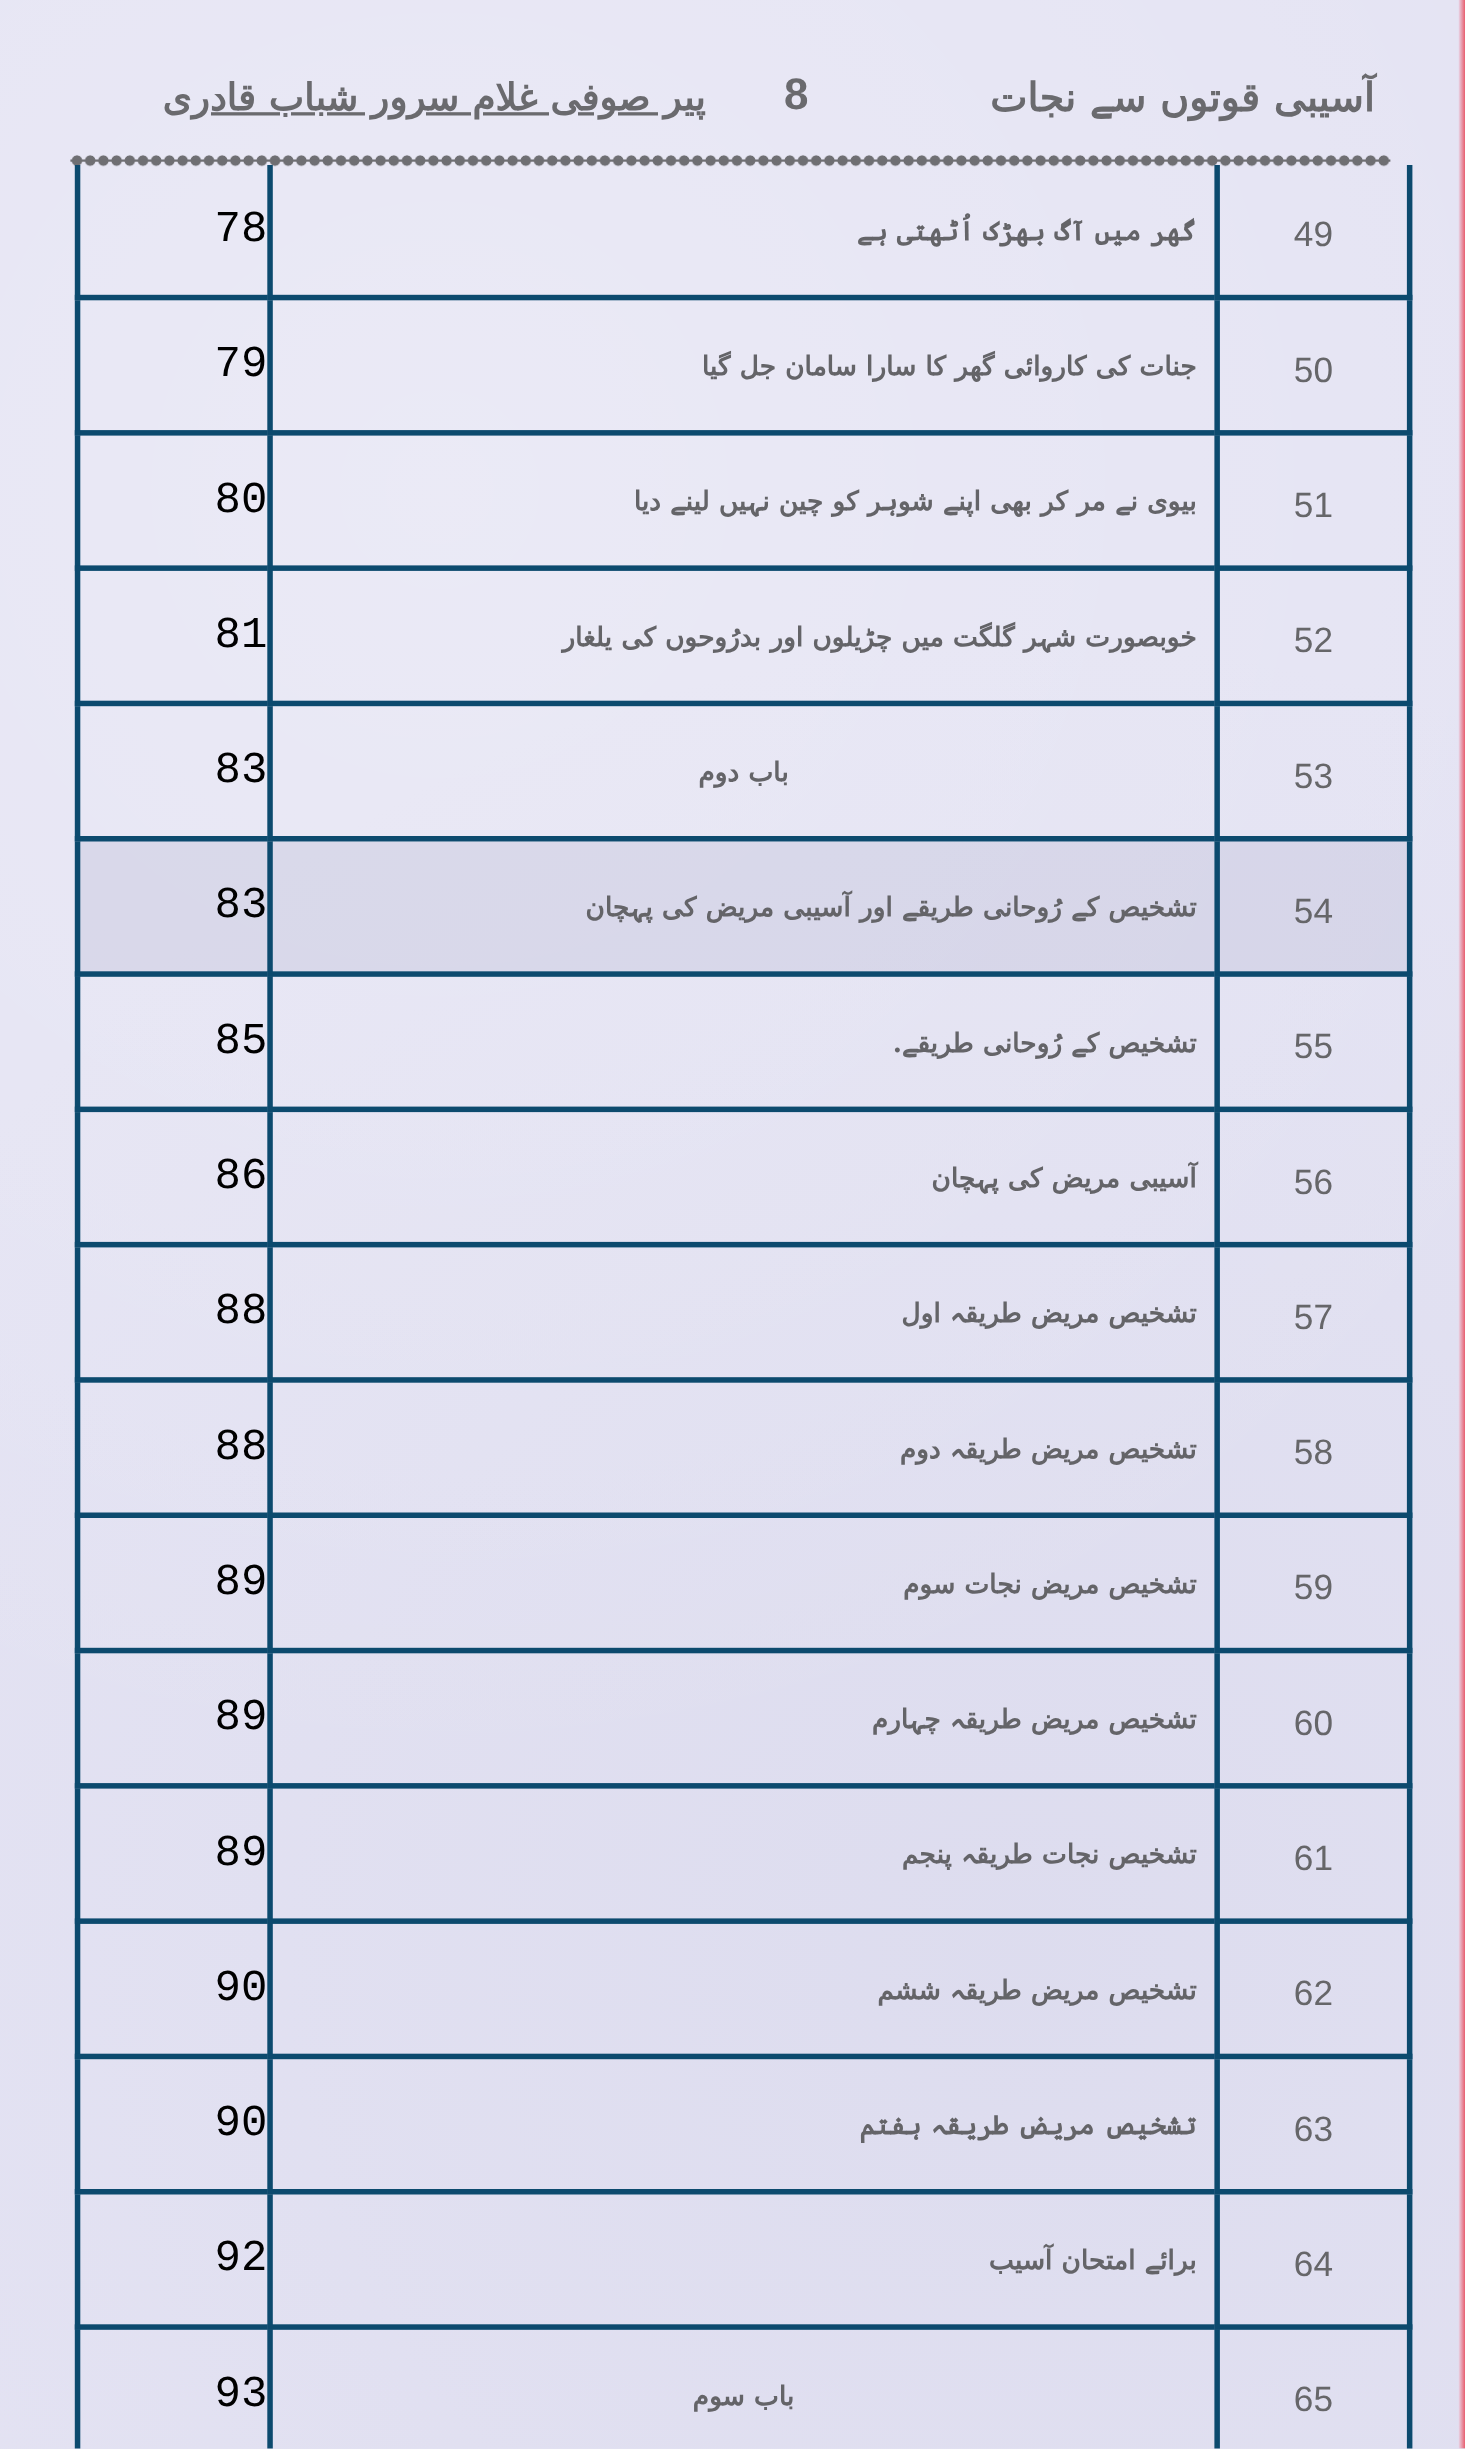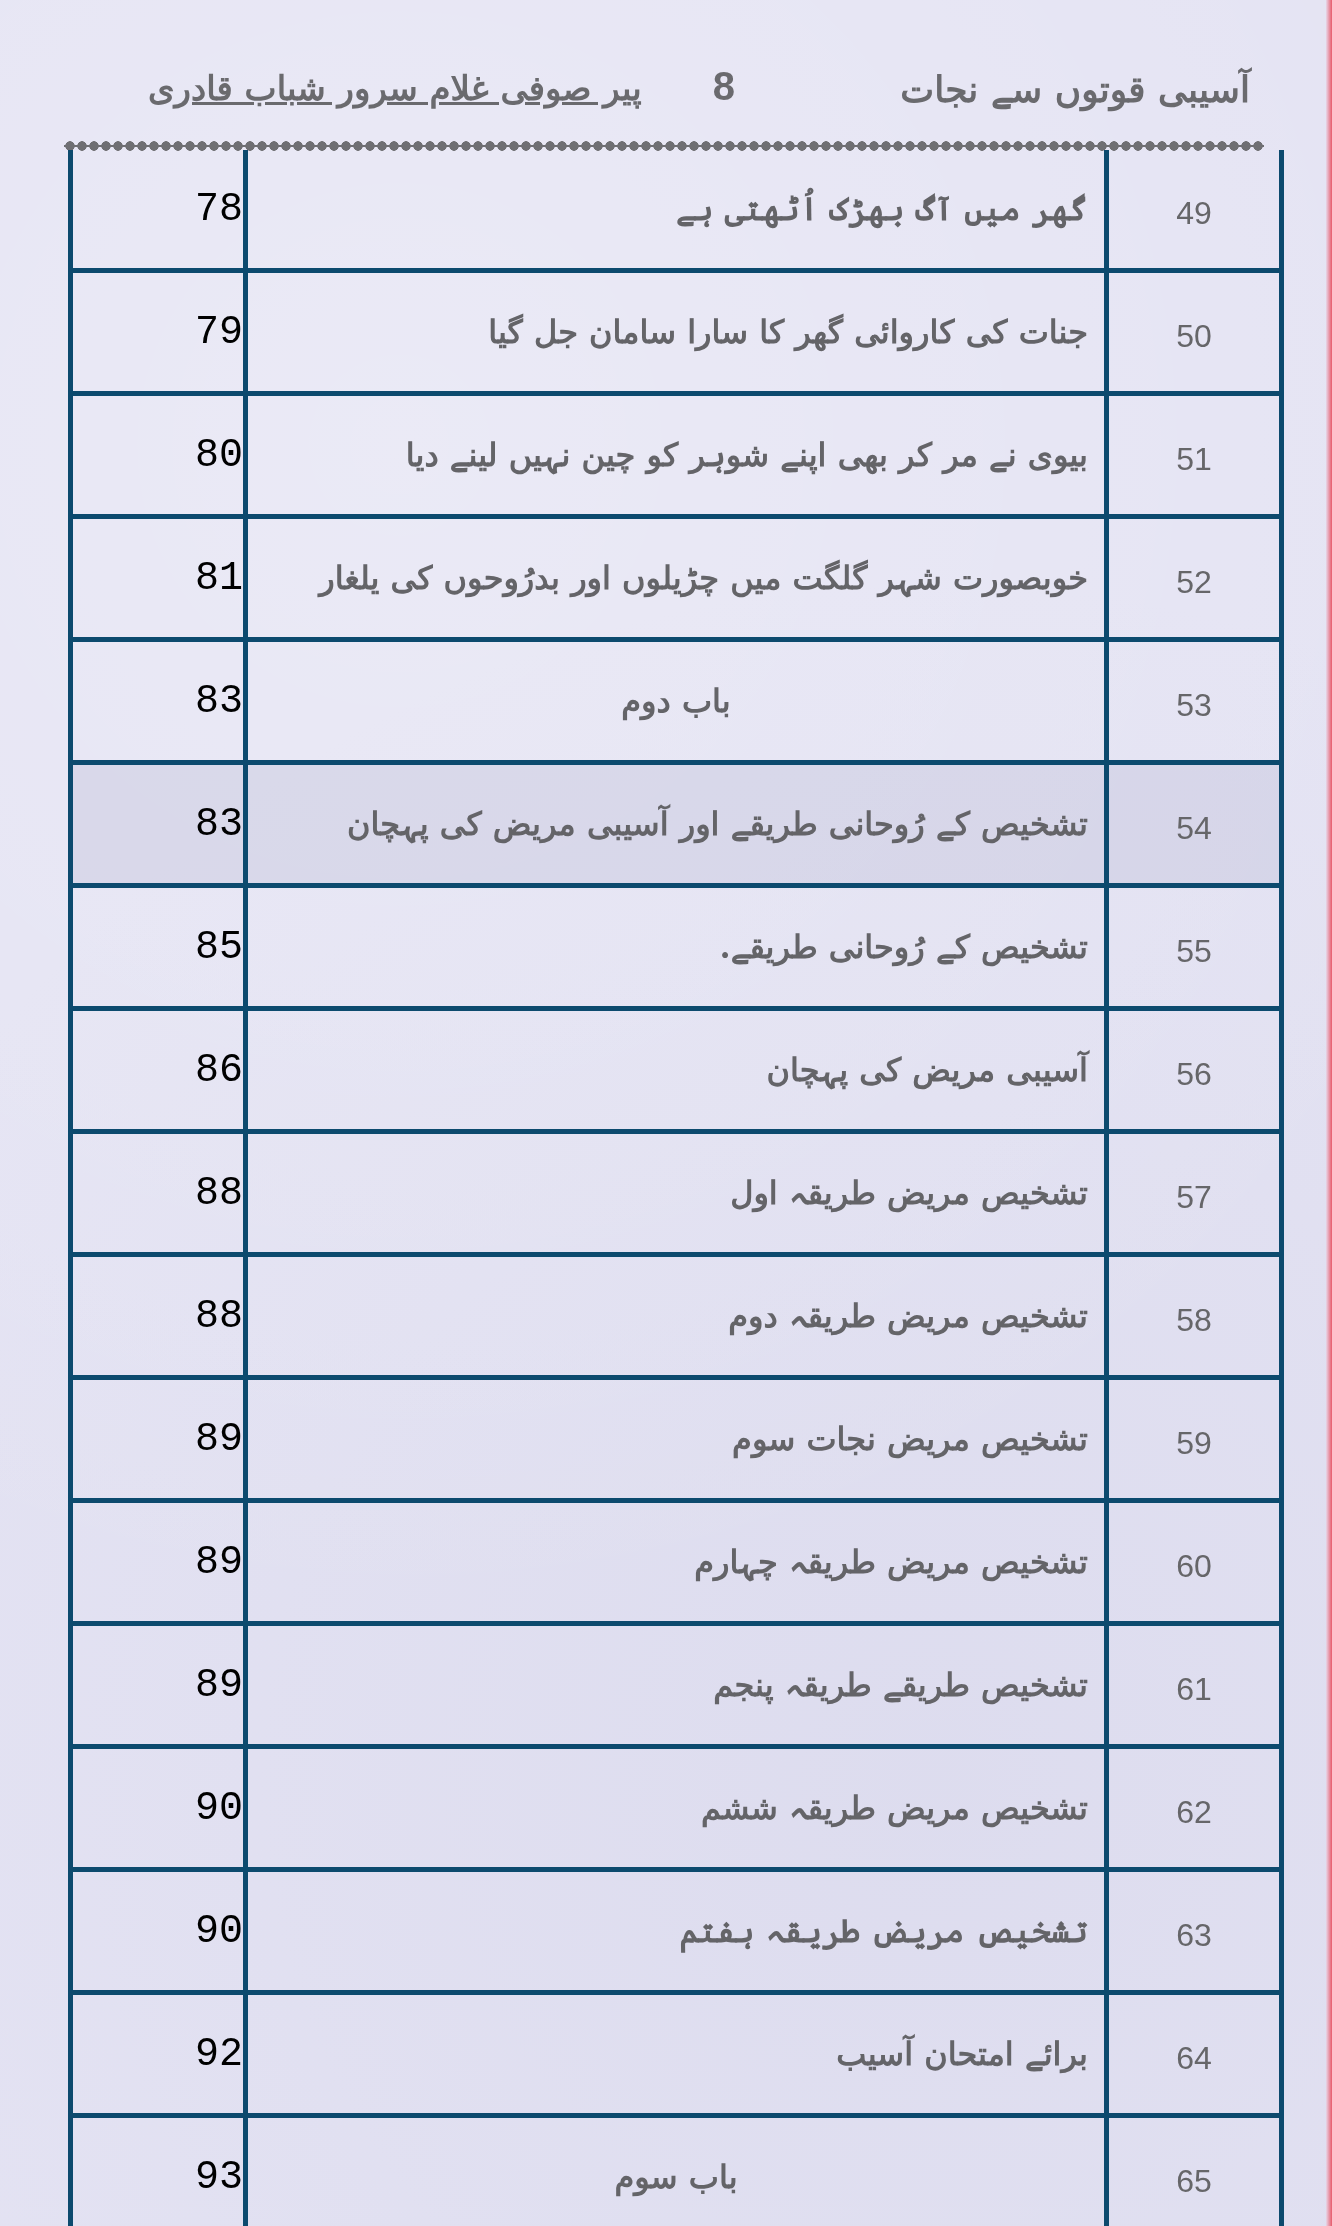--- a/index.html
+++ b/index.html
@@ -109,21 +109,21 @@
       text-align: center;
       font-family: "Liberation Sans", sans-serif;
       font-size: 32px;
       color: #666669;
       padding-top: 8px !important;
     }
     .col-title {
       width: 840px;
       text-align: right;
       font-family: "DejaVu Serif", serif;
-      font-size: 32px;
+      font-size: 24px;
       font-weight: bold;
       color: #646468;
       padding-right: 16px !important;
       white-space: nowrap;
       overflow: hidden;
     }
     .col-title.centered {
       text-align: center;
       padding-right: 0 !important;
     }
@@ -209,21 +209,21 @@
         <td class="col-title">تشخیص مریض نجات سوم</td>
         <td class="col-page">89</td>
       </tr>
     <tr>
         <td class="col-serial">60</td>
         <td class="col-title">تشخیص مریض طریقہ چہارم</td>
         <td class="col-page">89</td>
       </tr>
     <tr>
         <td class="col-serial">61</td>
-        <td class="col-title">تشخیص طریقے طریقہ پنجم</td>
+        <td class="col-title">تشخیص نجات طریقہ پنجم</td>
         <td class="col-page">89</td>
       </tr>
     <tr>
         <td class="col-serial">62</td>
         <td class="col-title">تشخیص مریض طریقہ ششم</td>
         <td class="col-page">90</td>
       </tr>
     <tr>
         <td class="col-serial">63</td>
         <td class="col-title">تشخیص مریض طریقہ ہفتم</td>

